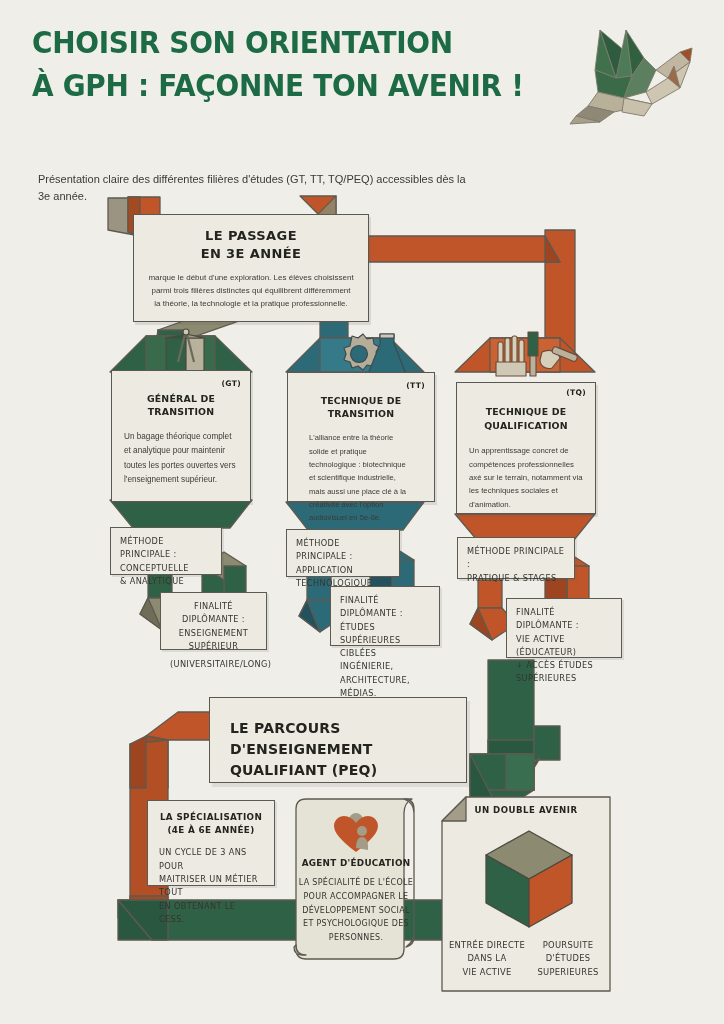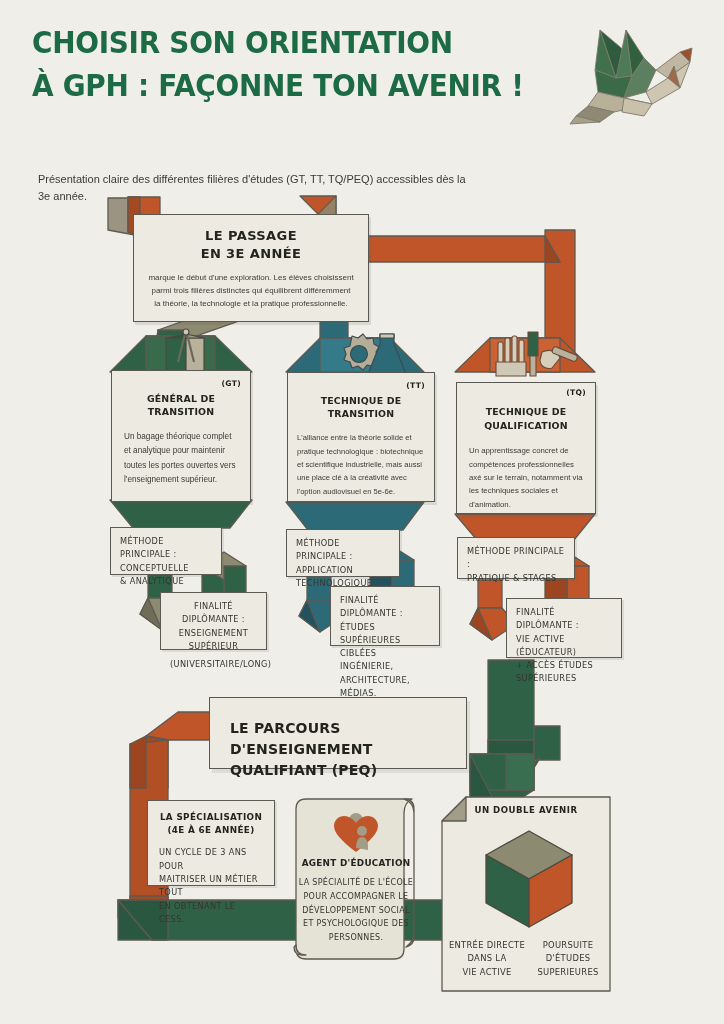--- a/index.html
+++ b/index.html
@@ -229,21 +229,21 @@
       </g>
     </svg>
   </div>
 
   <div class="abs card" style="left:111px;top:370px;width:140px;height:132px;padding:22px 12px 0;">
     <div class="tag" style="position:absolute;right:9px;top:8px;">(GT)</div>
     <div class="hd" style="font-size:9.4px;line-height:1.35;">GÉNÉRAL DE TRANSITION</div>
     <div class="bd" style="font-size:8.2px;line-height:1.72;margin-top:12px;">Un bagage théorique complet et analytique pour maintenir toutes les portes ouvertes vers l'enseignement supérieur.</div>
   </div>
 
-  <div class="abs card" style="left:287px;top:372px;width:148px;height:130px;padding:22px 9px 0;">
+  <div class="abs card" style="left:287px;top:372px;width:148px;height:130px;padding:22px 21px 0;">
     <div class="tag" style="position:absolute;right:9px;top:8px;">(TT)</div>
     <div class="hd" style="font-size:9.4px;line-height:1.35;">TECHNIQUE DE TRANSITION</div>
     <div class="bd" style="font-size:7.6px;line-height:1.75;margin-top:11px;">L'alliance entre la théorie solide et pratique technologique : biotechnique et scientifique industrielle, mais aussi une place clé à la créativité avec l'option audiovisuel en 5e-6e.</div>
   </div>
 
   <div class="abs card" style="left:456px;top:382px;width:140px;height:132px;padding:22px 12px 0;">
     <div class="tag" style="position:absolute;right:9px;top:5px;">(TQ)</div>
     <div class="hd" style="font-size:9.4px;line-height:1.5;">
       <span>TECHNIQUE DE</span><br>
       <span>QUALIFICATION</span>
@@ -278,21 +278,21 @@
     <div>CIBLÉES INGÉNIERIE,</div>
     <div>ARCHITECTURE, MÉDIAS.</div>
   </div>
   <div class="abs sbox" style="left:506px;top:598px;width:116px;height:60px;">
     <div>FINALITÉ DIPLÔMANTE :</div>
     <div>VIE ACTIVE (ÉDUCATEUR)</div>
     <div>+ ACCÈS ÉTUDES</div>
     <div>SUPÉRIEURES</div>
   </div>
 
-  <div class="abs card" style="left:209px;top:697px;width:258px;height:72px;padding:20px 20px 0;box-shadow:3px 4px 0 rgba(90,88,80,.12);">
+  <div class="abs card" style="left:209px;top:697px;width:258px;height:86px;padding:20px 20px 0;box-shadow:3px 4px 0 rgba(90,88,80,.12);">
     <div class="hd" style="font-size:14px;line-height:1.5;text-align:left;letter-spacing:.2px;">
       <span>LE PARCOURS D'ENSEIGNEMENT</span><br>
       <span>QUALIFIANT (PEQ)</span>
     </div>
   </div>
 
   <div class="abs sbox" style="left:147px;top:800px;width:128px;height:86px;padding:10px 11px 12px;">
     <div style="text-align:center;font-weight:bold;font-size:8.8px;line-height:1.5;color:#24241f;">
       <span>LA SPÉCIALISATION</span><br>
       <span>(4E À 6E ANNÉE)</span>

